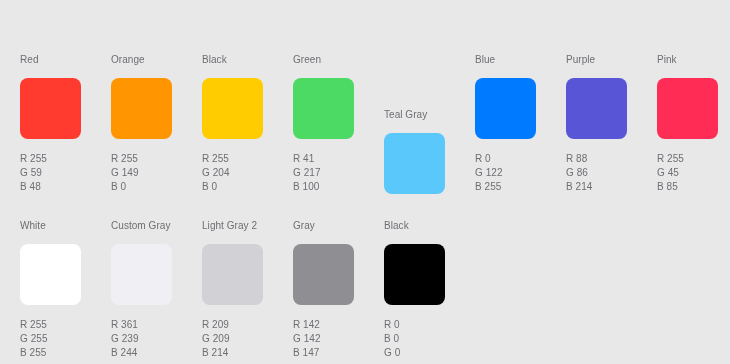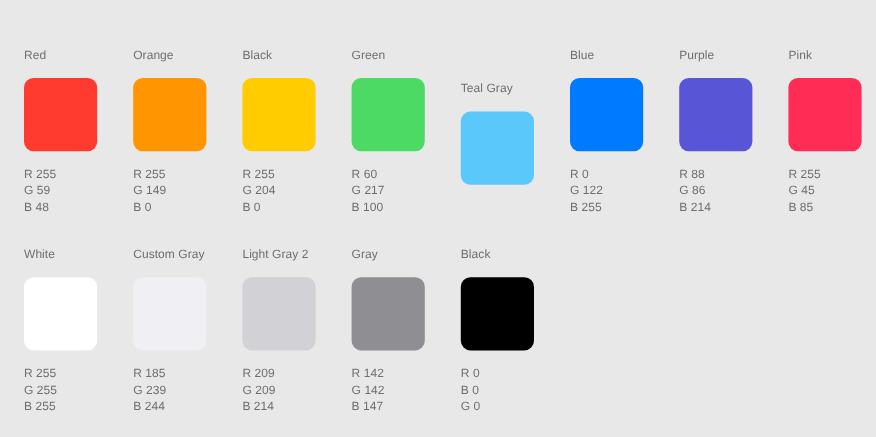--- a/index.html
+++ b/index.html
@@ -18,21 +18,21 @@
   .palette {
     position: relative;
     width: 730px;
     height: 364px;
     box-sizing: border-box;
     padding: 28px 0 0 20px;
   }
   .row {
     display: flex;
     flex-direction: row;
-    align-items: center;
+    align-items: flex-end;
     height: 166px;
   }
   .cell {
     width: 61px;
     margin-right: 30px;
     flex: 0 0 61px;
   }
   .cell.empty {
     visibility: hidden;
   }
@@ -92,21 +92,21 @@
         <div class="rgb">
           <div>R 255</div>
           <div>G 204</div>
           <div>B 0</div>
         </div>
       </div>
       <div class="cell">
         <div class="swatch-label">Green</div>
         <div class="swatch" style="background: rgb(76, 217, 100);"></div>
         <div class="rgb">
-          <div>R 60</div>
+          <div>R 41</div>
           <div>G 217</div>
           <div>B 100</div>
         </div>
       </div>
       <div class="cell">
         <div class="swatch-label">Teal Gray</div>
         <div class="swatch" style="background: rgb(90, 200, 250);"></div>
       </div>
       <div class="cell">
         <div class="swatch-label">Blue</div>
@@ -143,21 +143,21 @@
         <div class="rgb">
           <div>R 255</div>
           <div>G 255</div>
           <div>B 255</div>
         </div>
       </div>
       <div class="cell">
         <div class="swatch-label">Custom Gray</div>
         <div class="swatch" style="background: rgb(239, 239, 244);"></div>
         <div class="rgb">
-          <div>R 185</div>
+          <div>R 361</div>
           <div>G 239</div>
           <div>B 244</div>
         </div>
       </div>
       <div class="cell">
         <div class="swatch-label">Light Gray 2</div>
         <div class="swatch" style="background: rgb(209, 209, 214);"></div>
         <div class="rgb">
           <div>R 209</div>
           <div>G 209</div>

